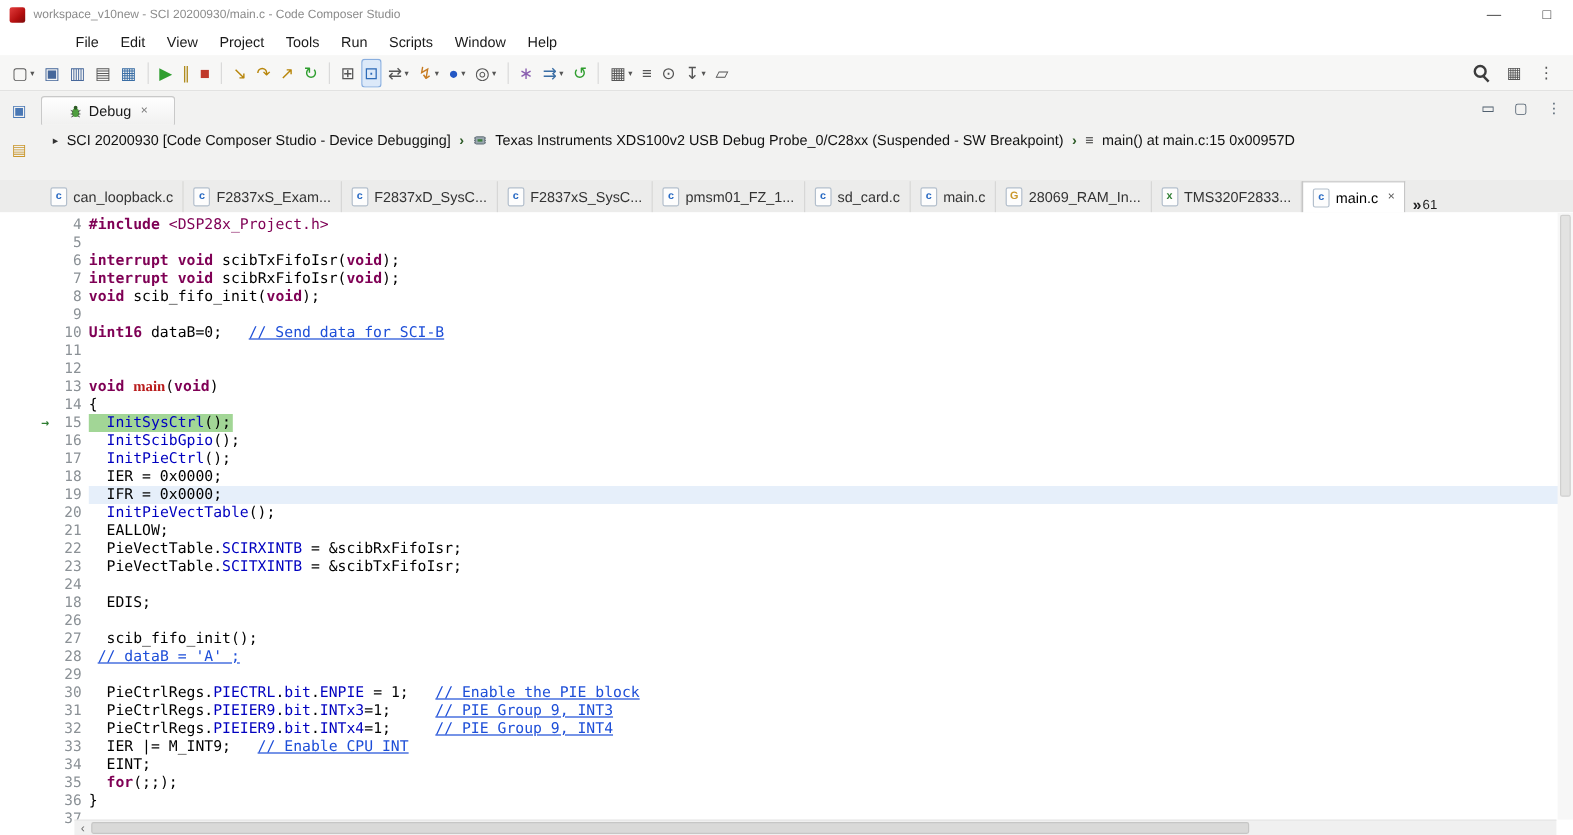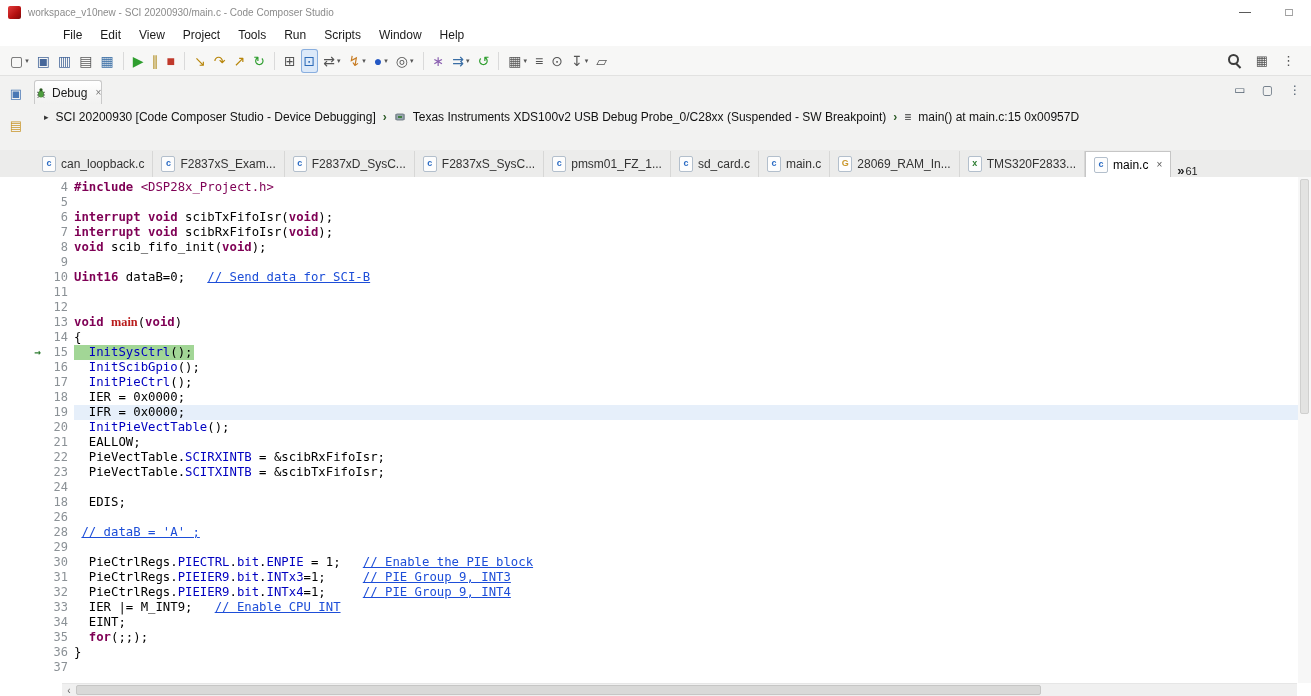--- a/index.html
+++ b/index.html
@@ -34,21 +34,21 @@
   .tr-icon{color:#555;font-size:13px;}
 
   
   .workbench{background:#f2f2f1;display:flex;}
   .left-rail{width:32px;padding-top:6px;display:flex;flex-direction:column;align-items:center;gap:10px;box-sizing:border-box;}
   .rail-btn{width:22px;height:22px;display:flex;align-items:center;justify-content:center;border-radius:3px;}
   .rail-glyph{font-size:13px;}
   .debug-pane{flex:1;display:flex;flex-direction:column;min-width:0;}
   .view-tabbar{height:28px;display:flex;align-items:flex-end;position:relative;}
   .view-tab{height:23px;background:linear-gradient(#ffffff,#f1f1f0);border:1px solid #c9c9c9;border-bottom:none;
-            border-radius:3px 3px 0 0;display:flex;align-items:center;gap:5px;padding:0 0;margin-left:2px;font-size:12px;color:#1a1a1a;}
+            border-radius:3px 3px 0 0;display:flex;align-items:center;gap:5px;padding:0 22px;margin-left:2px;font-size:12px;color:#1a1a1a;}
   .view-tab-close{font-size:10px;color:#777;margin-left:3px;}
   .view-toolbar{position:absolute;right:10px;top:7px;display:flex;gap:16px;align-items:center;}
   .vt-icon{font-size:12px;color:#51606f;}
 
   .breadcrumb{height:26px;display:flex;align-items:center;font-size:12px;color:#111;padding-left:12px;gap:7px;white-space:nowrap;}
   .crumb-expander{font-size:9px;color:#333;}
   .crumb-sep{font-size:12px;color:#2d5b27;font-weight:bold;}
   .crumb-icon{display:inline-flex;align-items:center;}
   .frame-icon{font-size:12px;color:#333;font-weight:bold;}
   .debug-spacer{height:20px;}
@@ -335,20 +335,21 @@
       <div class="cl"><span class="anno"></span><span class="ln">17</span><span class="codetext"><span class="tok-n">  </span><span class="tok-b">InitPieCtrl</span><span class="tok-n">();</span></span></div>
       <div class="cl"><span class="anno"></span><span class="ln">18</span><span class="codetext"><span class="tok-n">  IER = 0x0000;</span></span></div>
       <div class="cl cursorline"><span class="anno"></span><span class="ln">19</span><span class="codetext"><span class="tok-n">  IFR = 0x0000;</span></span></div>
       <div class="cl"><span class="anno"></span><span class="ln">20</span><span class="codetext"><span class="tok-n">  </span><span class="tok-b">InitPieVectTable</span><span class="tok-n">();</span></span></div>
       <div class="cl"><span class="anno"></span><span class="ln">21</span><span class="codetext"><span class="tok-n">  EALLOW;</span></span></div>
       <div class="cl"><span class="anno"></span><span class="ln">22</span><span class="codetext"><span class="tok-n">  PieVectTable.</span><span class="tok-b">SCIRXINTB</span><span class="tok-n"> = &amp;scibRxFifoIsr;</span></span></div>
       <div class="cl"><span class="anno"></span><span class="ln">23</span><span class="codetext"><span class="tok-n">  PieVectTable.</span><span class="tok-b">SCITXINTB</span><span class="tok-n"> = &amp;scibTxFifoIsr;</span></span></div>
       <div class="cl"><span class="anno"></span><span class="ln">24</span><span class="codetext"></span></div>
       <div class="cl"><span class="anno"></span><span class="ln">18</span><span class="codetext"><span class="tok-n">  EDIS;</span></span></div>
       <div class="cl"><span class="anno"></span><span class="ln">26</span><span class="codetext"></span></div>
+      <div class="cl"><span class="anno"></span><span class="ln">27</span><span class="codetext"><span class="tok-n">  scib_fifo_init();</span></span></div>
       <div class="cl"><span class="anno"></span><span class="ln">28</span><span class="codetext"><span class="tok-n"> </span><span class="tok-c">// dataB = 'A' ;</span></span></div>
       <div class="cl"><span class="anno"></span><span class="ln">29</span><span class="codetext"></span></div>
       <div class="cl"><span class="anno"></span><span class="ln">30</span><span class="codetext"><span class="tok-n">  PieCtrlRegs.</span><span class="tok-b">PIECTRL</span><span class="tok-n">.</span><span class="tok-b">bit</span><span class="tok-n">.</span><span class="tok-b">ENPIE</span><span class="tok-n"> = 1;   </span><span class="tok-c">// Enable the PIE block</span></span></div>
       <div class="cl"><span class="anno"></span><span class="ln">31</span><span class="codetext"><span class="tok-n">  PieCtrlRegs.</span><span class="tok-b">PIEIER9</span><span class="tok-n">.</span><span class="tok-b">bit</span><span class="tok-n">.</span><span class="tok-b">INTx3</span><span class="tok-n">=1;     </span><span class="tok-c">// PIE Group 9, INT3</span></span></div>
       <div class="cl"><span class="anno"></span><span class="ln">32</span><span class="codetext"><span class="tok-n">  PieCtrlRegs.</span><span class="tok-b">PIEIER9</span><span class="tok-n">.</span><span class="tok-b">bit</span><span class="tok-n">.</span><span class="tok-b">INTx4</span><span class="tok-n">=1;     </span><span class="tok-c">// PIE Group 9, INT4</span></span></div>
       <div class="cl"><span class="anno"></span><span class="ln">33</span><span class="codetext"><span class="tok-n">  IER |= M_INT9;   </span><span class="tok-c">// Enable CPU INT</span></span></div>
       <div class="cl"><span class="anno"></span><span class="ln">34</span><span class="codetext"><span class="tok-n">  EINT;</span></span></div>
       <div class="cl"><span class="anno"></span><span class="ln">35</span><span class="codetext"><span class="tok-n">  </span><span class="tok-k">for</span><span class="tok-n">(;;);</span></span></div>
       <div class="cl"><span class="anno"></span><span class="ln">36</span><span class="codetext"><span class="tok-n">}</span></span></div>
       <div class="cl"><span class="anno"></span><span class="ln">37</span><span class="codetext"></span></div>

